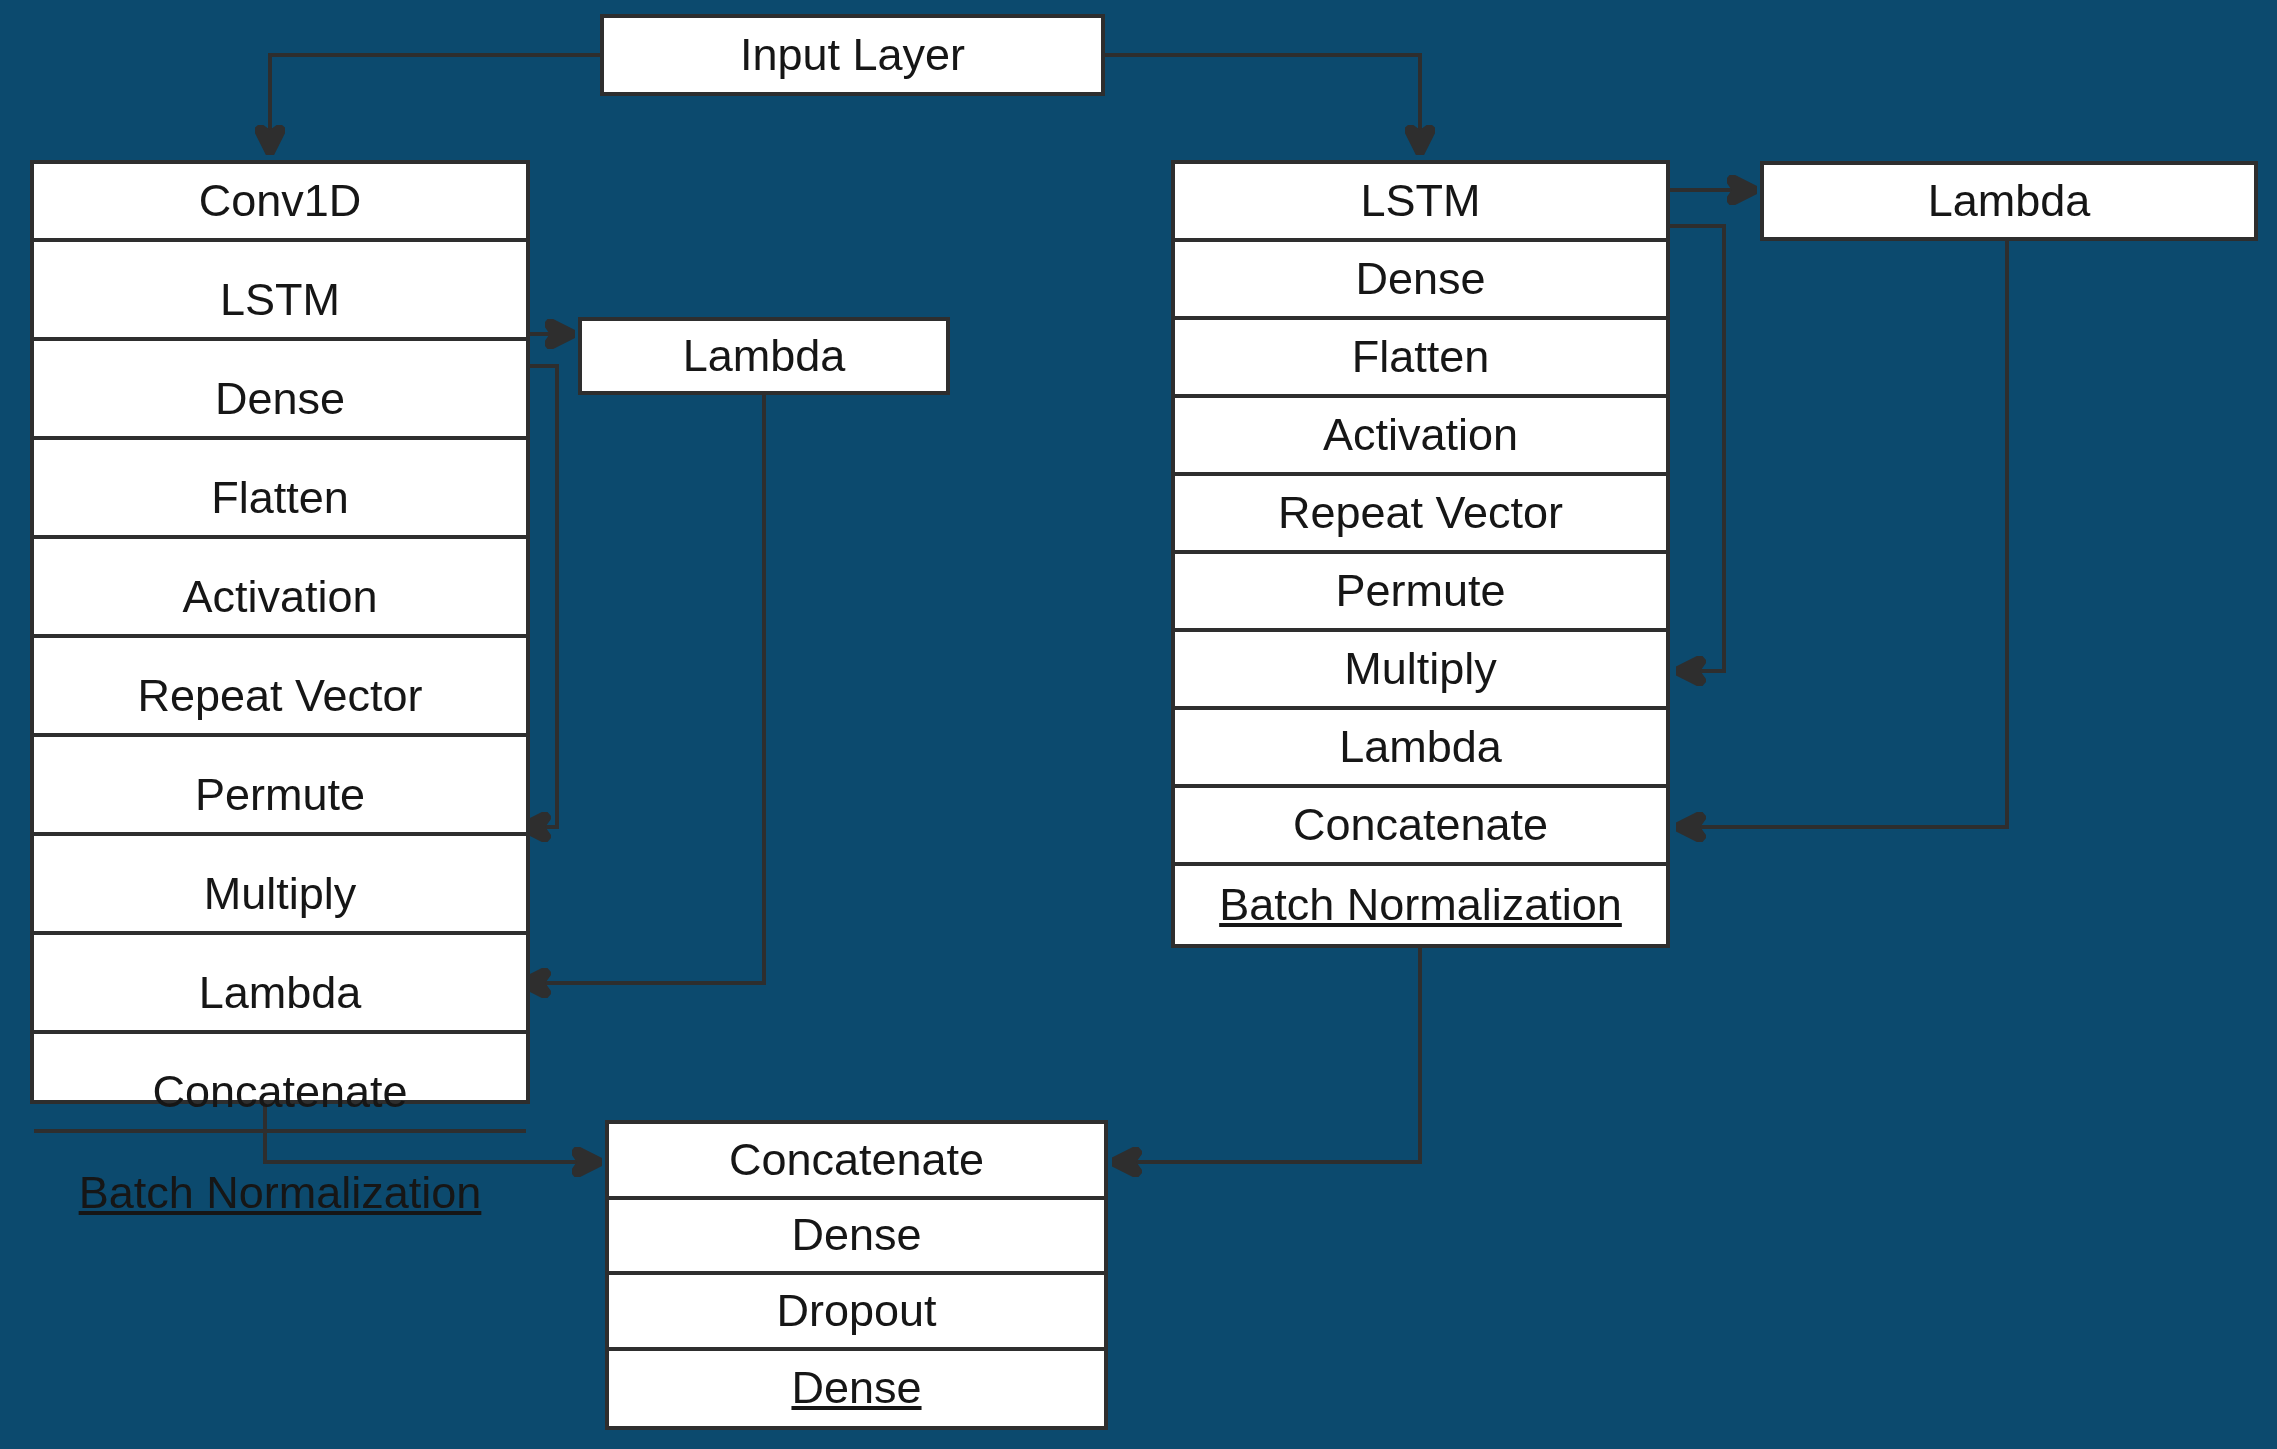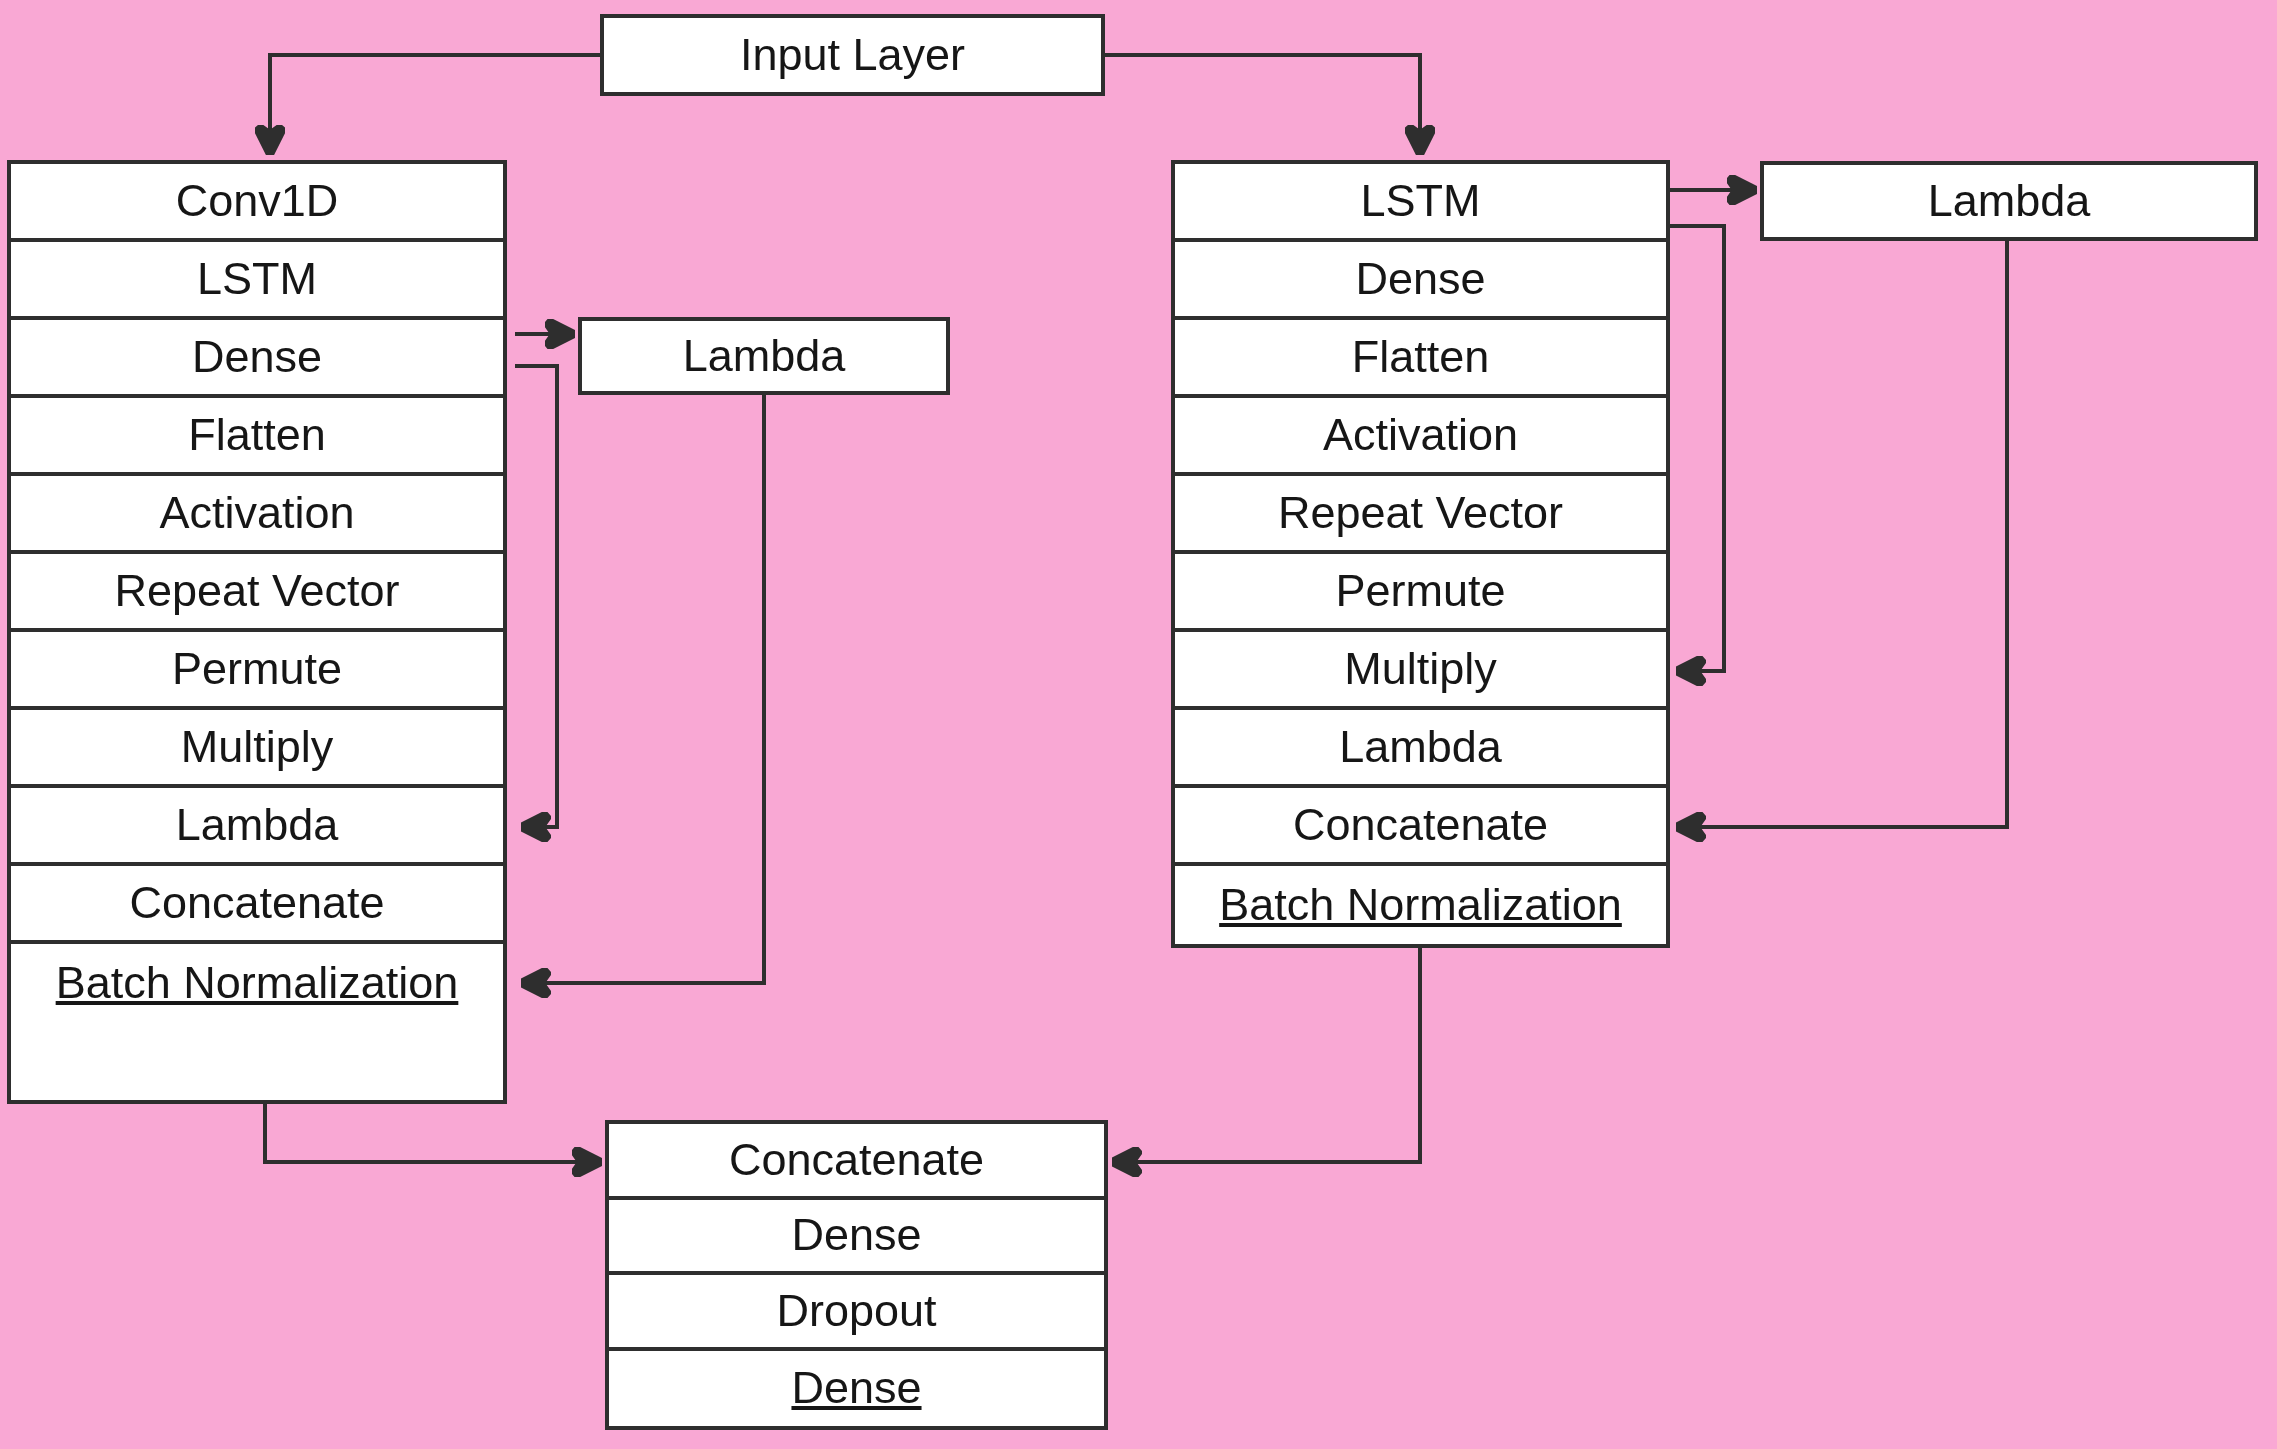--- a/index.html
+++ b/index.html
@@ -4,21 +4,21 @@
 <style>
   html, body {
     margin: 0;
     padding: 0;
     background: #ffffff;
   }
   #canvas {
     position: relative;
     width: 2277px;
     height: 1449px;
-    background: #f9a8d4;
+    background: #0c4a6e;
     font-family: "Liberation Sans", "DejaVu Sans", sans-serif;
     color: #161616;
   }
   .node {
     position: absolute;
     box-sizing: border-box;
     border: 4px solid #2e2e2e;
     background: #ffffff;
     display: flex;
     align-items: center;
@@ -39,21 +39,21 @@
     border-bottom: 4px solid #2e2e2e;
     display: flex;
     align-items: center;
     justify-content: center;
     font-size: 45px;
     white-space: nowrap;
     flex: 0 0 auto;
   }
   .stack .row:last-child { border-bottom: none; text-decoration: underline; }
 
-  #left-stack  { left: 7px;   top: 160px;  width: 500px; height: 944px; }
+  #left-stack  { left: 30px;   top: 160px;  width: 500px; height: 944px; gap: 21px; }
   #left-stack .row { height: 78px; }
 
   #right-stack { left: 1171px; top: 160px;  width: 499px; height: 788px; }
   #right-stack .row { height: 78px; }
 
   #output-stack { left: 605px; top: 1120px; width: 503px; height: 310px; }
   #output-stack .row { height: 75.5px; }
 
   #input-box        { left: 600px;  top: 14px;  width: 505px; height: 82px; }
   #left-lambda-box  { left: 578px;  top: 317px; width: 372px; height: 78px; }

